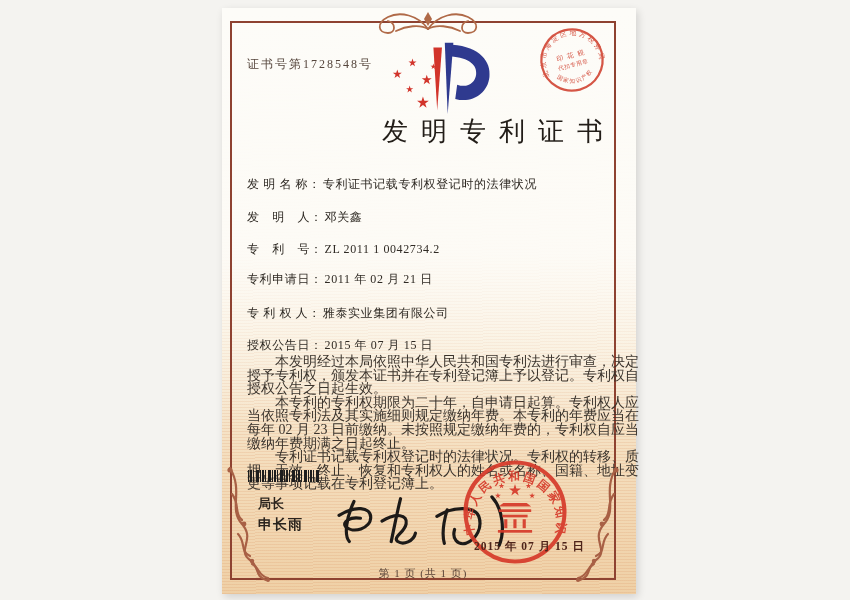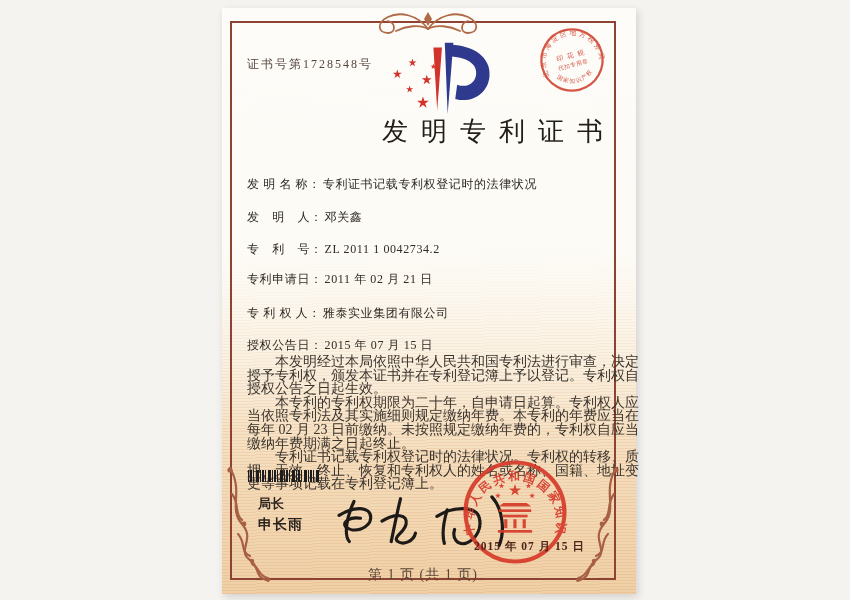--- a/index.html
+++ b/index.html
@@ -45,21 +45,21 @@
       #1d1d1d 0 1px, transparent 1px 2px,
       #1d1d1d 2px 4px, transparent 4px 5px,
       #1d1d1d 5px 6px, transparent 6px 8px,
       #1d1d1d 8px 11px, transparent 11px 12px);
   }
   .officer-title{left:36px;top:487px;font-size:13px;font-weight:bold;color:#2b241e;font-family:Liberation Serif, serif;}
   .officer-name{left:36px;top:508px;font-size:14px;font-weight:bold;color:#2b241e;font-family:"Liberation Sans",sans-serif;letter-spacing:1px;text-align:center;}
   .signature{left:104px;top:476px;}
   .main-seal{left:239px;top:450px;opacity:0.92;}
   .seal-date{left:252px;top:531px;font-size:11.5px;letter-spacing:1px;color:#4e241a;font-weight:bold;}
-  .page-footer{left:8px;right:20px;top:558px;text-align:center;font-size:14px;color:#5a4438;letter-spacing:1px;}
+  .page-footer{left:8px;right:20px;top:558px;text-align:center;font-size:11px;color:#5a4438;letter-spacing:1px;}
   .tax-seal{left:316px;top:18px;transform:rotate(-15deg);opacity:0.88;}
   .ornament-top{left:126px;top:0px;}
   .corner-bl{left:2px;bottom:10px;transform:scaleX(-1);}
   .corner-br{right:14px;bottom:10px;}
 </style>
 </head>
 <body>
 
 <div class="paper">
   <div class="paper-fade"></div>

